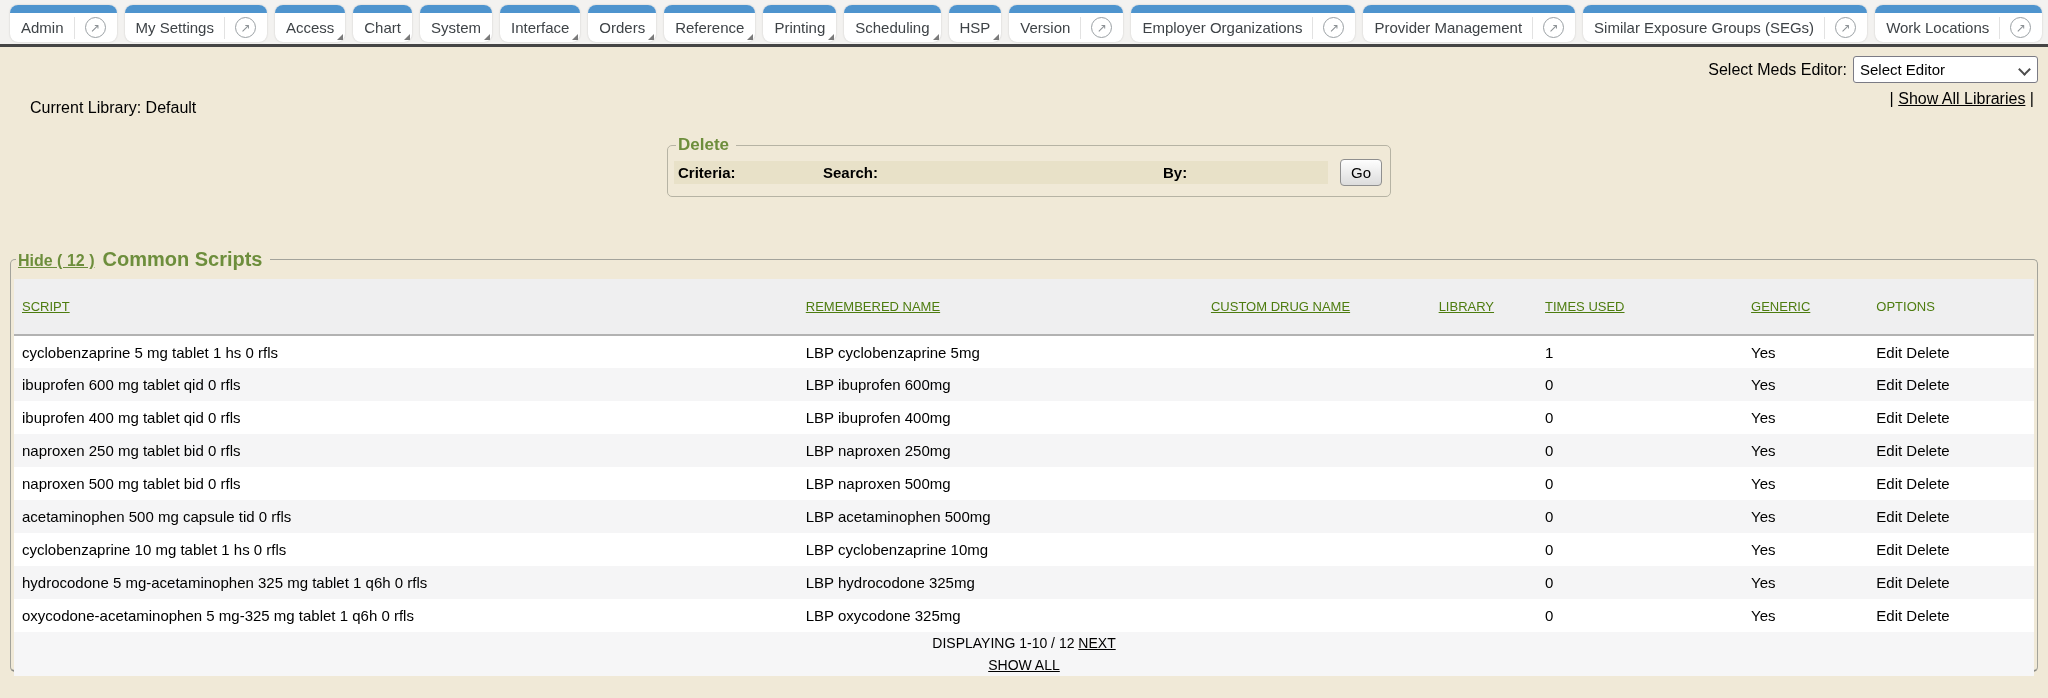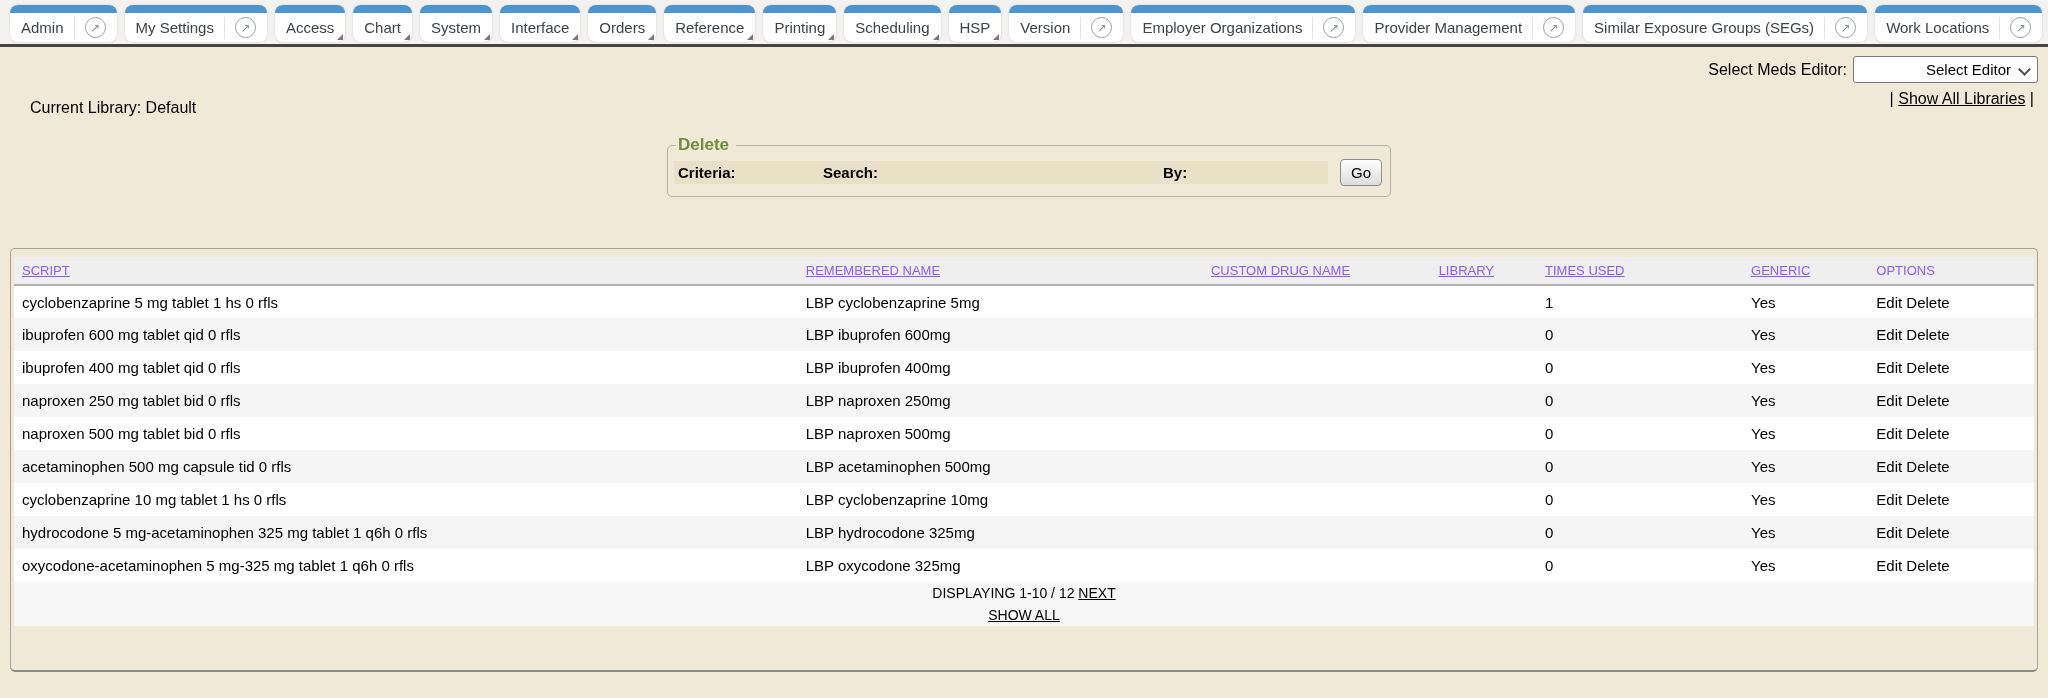--- a/index.html
+++ b/index.html
@@ -23,21 +23,21 @@
   .ext-sep { width:1px; height:22px; background:#e2e2e2; margin-left:10px; }
   .nav-sep { height:3px; background:#454545; }
 
   
   .page { position:relative; height:651px; background:#f0e9d7; }
   .meds-editor { position:absolute; top:9px; right:10px; display:flex; align-items:center;
                  gap:6px; font-size:16px; }
   .sel { position:relative; display:inline-block; }
   .sel select { appearance:none; -webkit-appearance:none; background:#fff;
                 border:1px solid #7b7b85; border-radius:3px; font-size:15px;
-                font-family:"Liberation Sans",sans-serif; padding:3px 26px 3px 6px; height:27px;text-align:right; }
+                font-family:"Liberation Sans",sans-serif; padding:3px 26px 3px 6px; height:27px; }
   .sel::after { content:""; position:absolute; right:9px; top:9px; width:7px; height:7px;
                 border-right:2px solid #4d4d4d; border-bottom:2px solid #4d4d4d;
                 transform:rotate(45deg); pointer-events:none; }
   .meds-editor .sel select { width:185px; }
   .show-all-lib { position:absolute; top:43px; right:14px; font-size:16px; }
   .show-all-lib a { color:#000; text-decoration:underline; cursor:pointer; }
   .current-lib { position:absolute; top:52px; left:30px; font-size:16px; }
 
   
   fieldset { border:1px solid #b6b3a4; border-radius:5px; }
@@ -62,22 +62,22 @@
   
   .cs-fs { position:absolute; left:10px; right:10px; top:201px; bottom:26px;
            border:1px solid #a3a39b; border-bottom:2px solid #8b8b85;
            padding:6px 3px 0 3px; background:#f0e9d7; }
   .cs-fs legend { display:flex; align-items:baseline; gap:8px; }
   .hide-link { font-size:16px; font-weight:bold; color:#6d8e3c;
                text-decoration:underline; cursor:pointer; }
   .cs-title { font-size:20px; font-weight:bold; color:#6d8e3c; }
   .cs-table { width:100%; border-collapse:collapse; background:#fff; margin-top:2px;
               font-size:15px; table-layout:fixed; }
-  .cs-table thead th { background:#efeff0; color:#8b5cf6; font-size:13px; font-weight:normal;
-                       text-align:left; padding:6px 8px; border-bottom:2px solid #b2b2b2; }
+  .cs-table thead th { background:#efeff0; color:#4d7c0f; font-size:13px; font-weight:normal;
+                       text-align:left; padding:20px 8px; border-bottom:2px solid #b2b2b2; }
   .cs-table thead th span.sortable { text-decoration:underline; cursor:pointer; }
   .cs-table th.c-center { text-align:center; }
   .cs-table td { padding:0 8px; height:33px; overflow:hidden; white-space:nowrap; }
   .cs-table tbody tr:nth-child(even) { background:#f5f5f6; }
   .col1{width:38.8%} .col2{width:18.2%} .col3{width:11.4%} .col4{width:7%}
   .col5{width:10.2%} .col6{width:6.2%} .col7{width:8.2%}
   .opt-link { cursor:pointer; }
   .cs-table tfoot td { background:#f6f6f7; text-align:center; height:22px; font-size:14px; }
   .cs-table tfoot a { color:#000; text-decoration:underline; cursor:pointer; }
 </style>
@@ -249,20 +249,24 @@
           <span class="col-criteria">Criteria:</span>
           <span class="col-search">Search:</span>
           <span class="col-by">By:</span>
         </div>
       </div>
       <button class="go-btn">Go</button>
     </div>
   </fieldset>
 
   <fieldset class="cs-fs">
+    <legend>
+      <span class="hide-link">Hide ( 12 )</span>
+      <span class="cs-title">Common Scripts</span>
+    </legend>
 
     <table class="cs-table">
       <thead>
         <tr>
           <th class="col1"><span class="sortable">SCRIPT</span></th>
           <th class="col2"><span class="sortable">REMEMBERED NAME</span></th>
           <th class="col3 c-center"><span class="sortable">CUSTOM DRUG NAME</span></th>
           <th class="col4 c-center"><span class="sortable">LIBRARY</span></th>
           <th class="col5"><span class="sortable">TIMES USED</span></th>
           <th class="col6"><span class="sortable">GENERIC</span></th>

